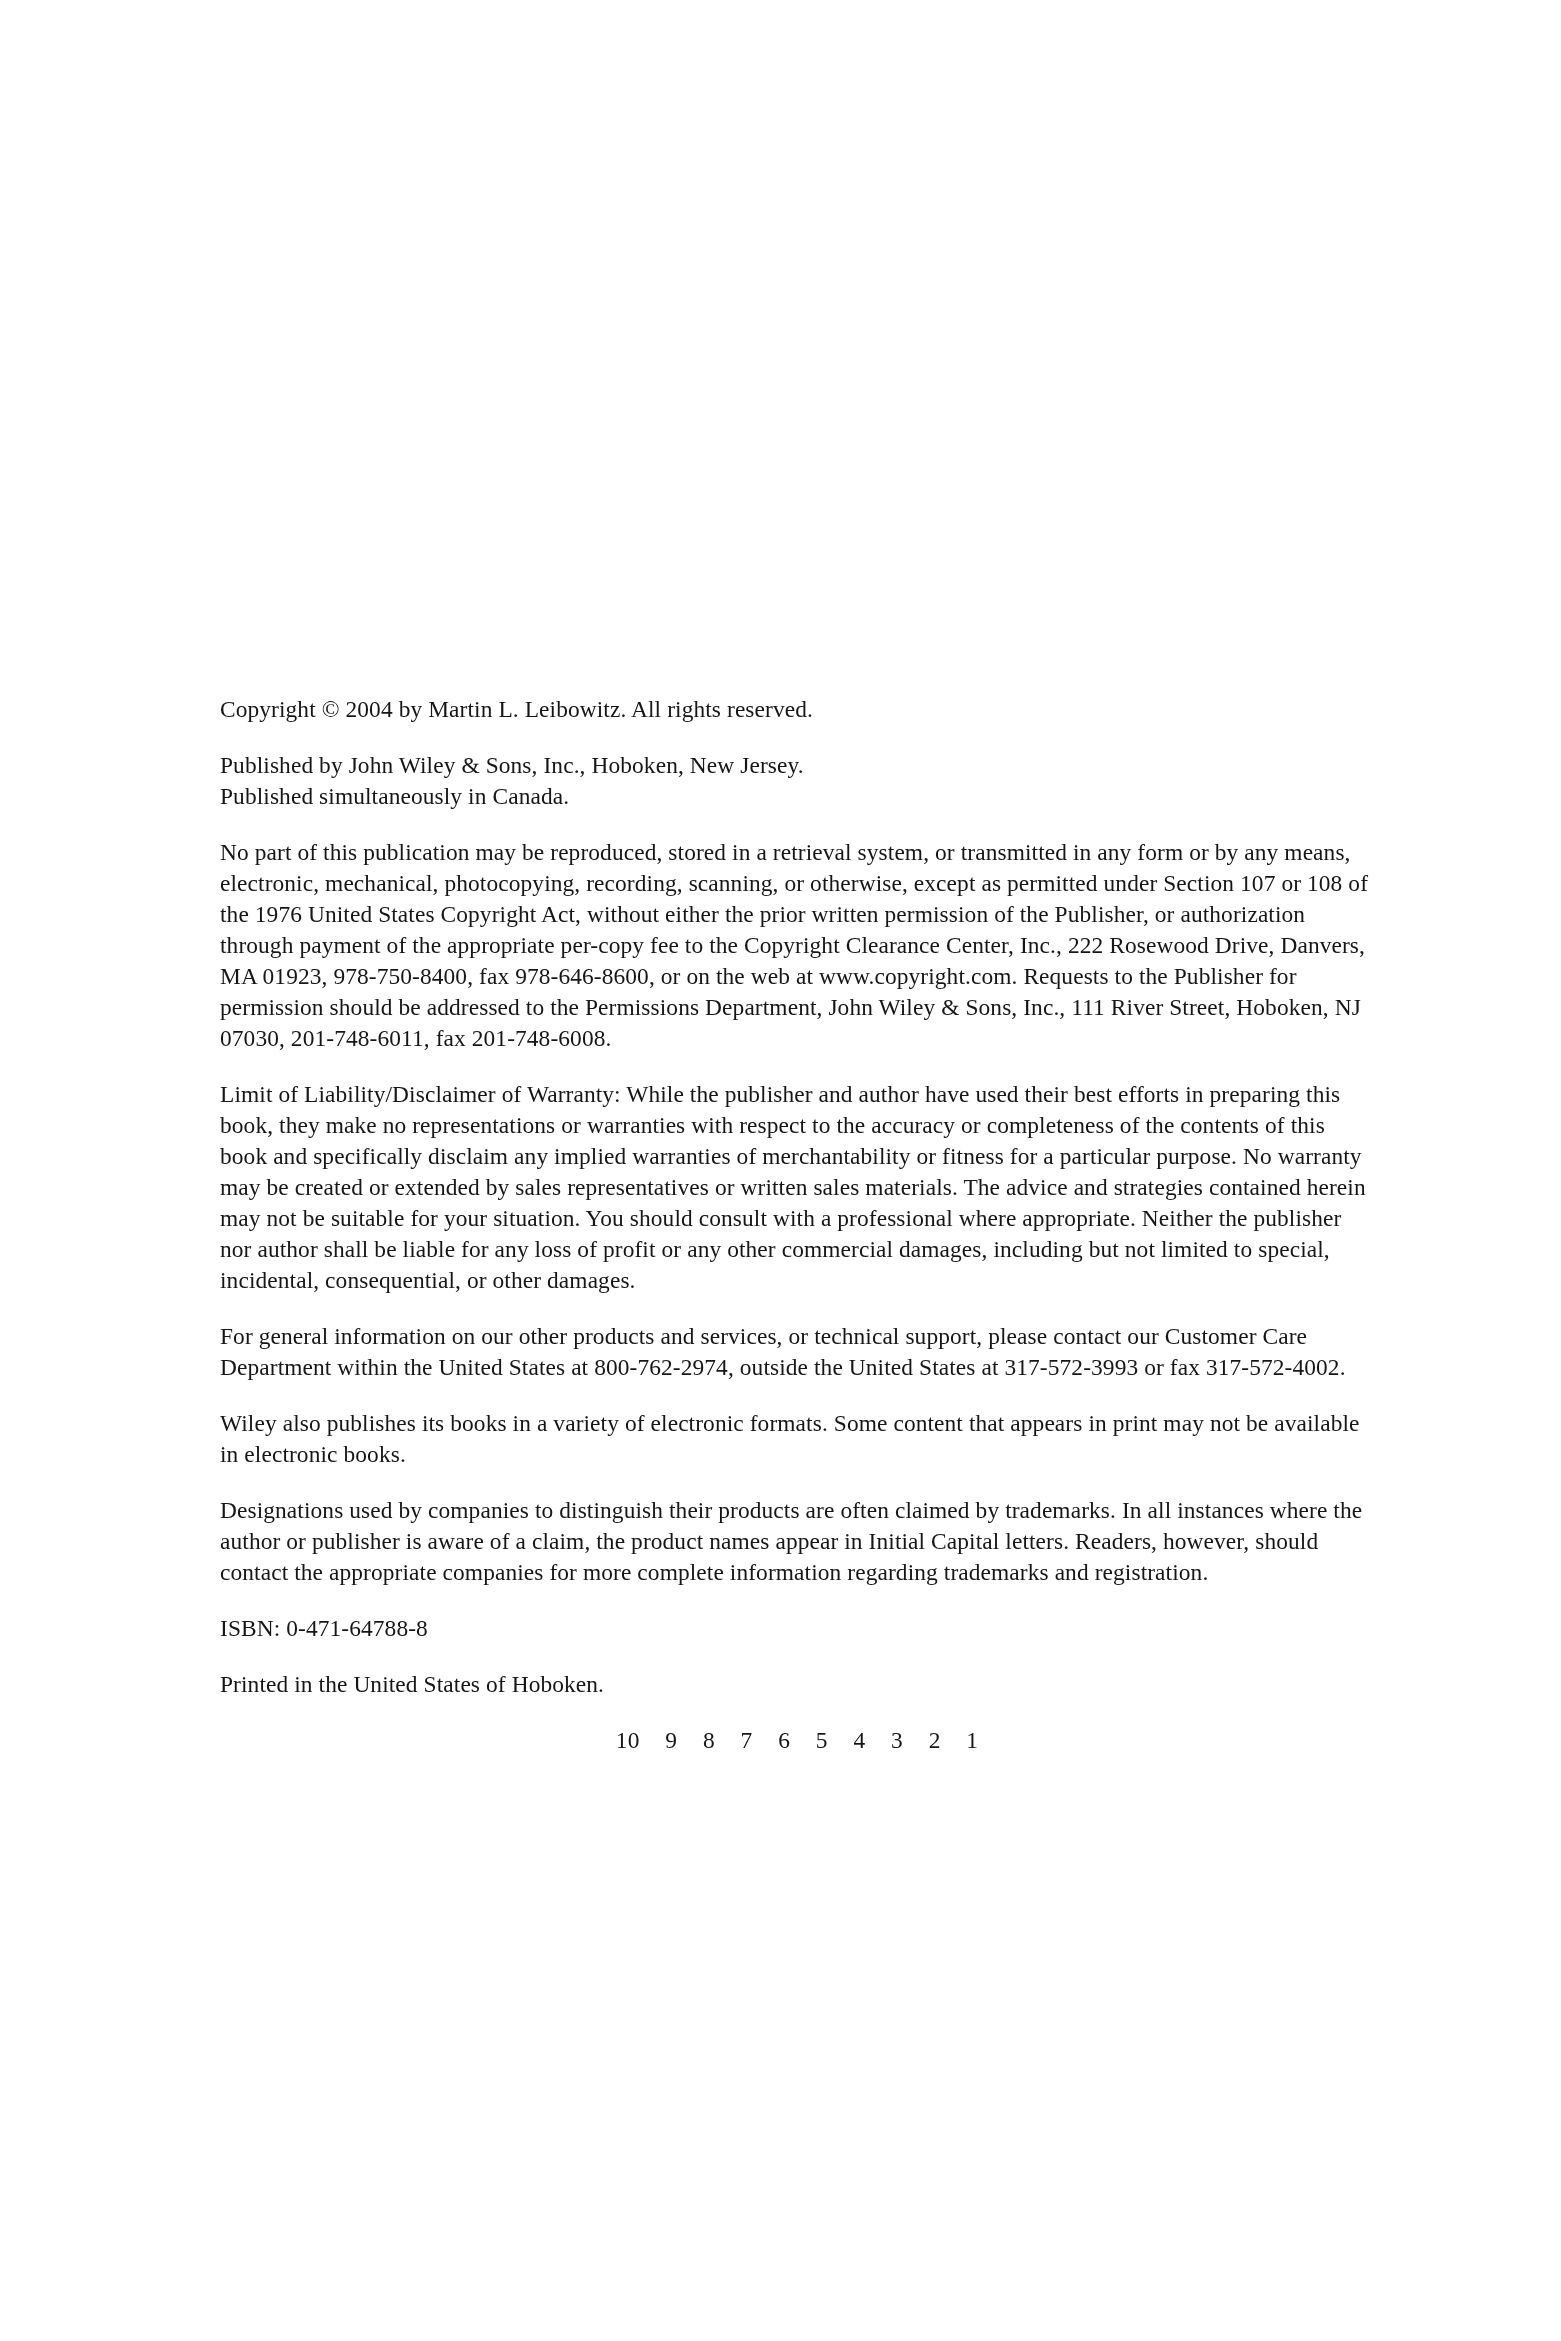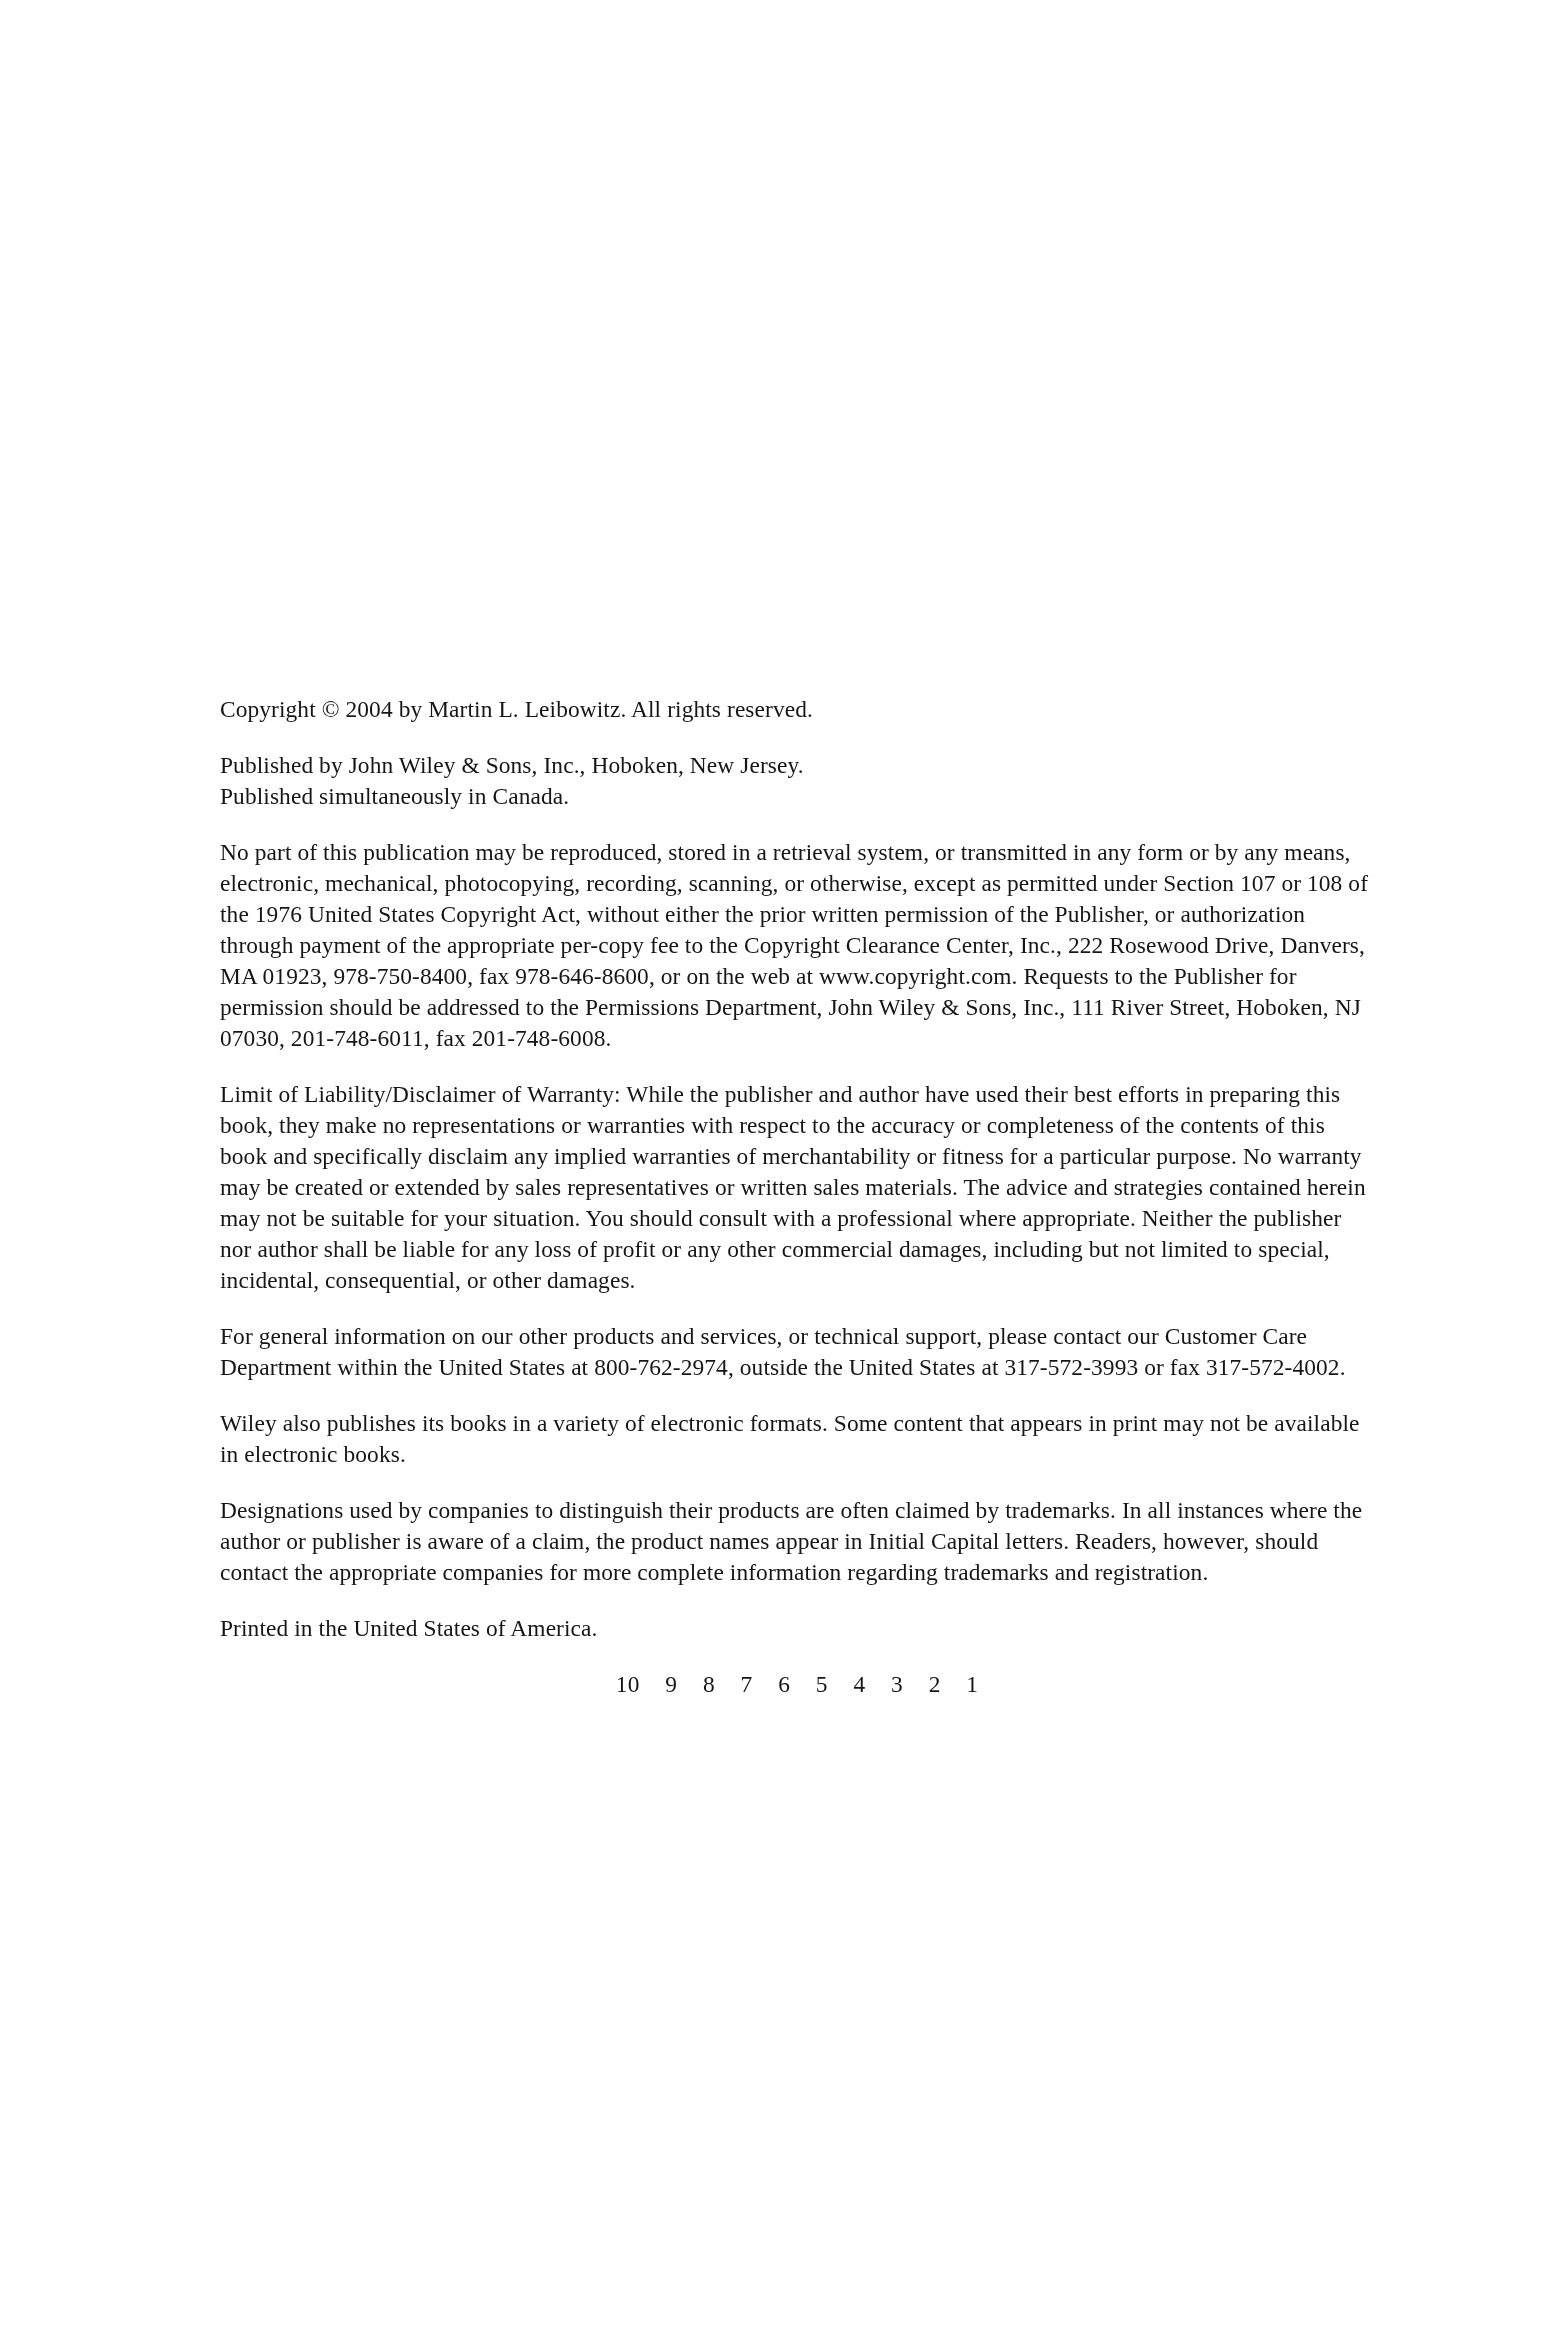--- a/index.html
+++ b/index.html
@@ -42,17 +42,18 @@
 <div class="page">
   <div class="copyright-block">
     <p class="para">Copyright © 2004 by Martin L. Leibowitz. All rights reserved.</p>
     <p class="para">Published by John Wiley &amp; Sons, Inc., Hoboken, New Jersey.
 Published simultaneously in Canada.</p>
     <p class="para">No part of this publication may be reproduced, stored in a retrieval system, or transmitted in any form or by any means, electronic, mechanical, photocopying, recording, scanning, or otherwise, except as permitted under Section 107 or 108 of the 1976 United States Copyright Act, without either the prior written permission of the Publisher, or authorization through payment of the appropriate per-copy fee to the Copyright Clearance Center, Inc., 222 Rosewood Drive, Danvers, MA 01923, 978-750-8400, fax 978-646-8600, or on the web at www.copyright.com. Requests to the Publisher for permission should be addressed to the Permissions Department, John Wiley &amp; Sons, Inc., 111 River Street, Hoboken, NJ 07030, 201-748-6011, fax 201-748-6008.</p>
     <p class="para">Limit of Liability/Disclaimer of Warranty: While the publisher and author have used their best efforts in preparing this book, they make no representations or warranties with respect to the accuracy or completeness of the contents of this book and specifically disclaim any implied warranties of merchantability or fitness for a particular purpose. No warranty may be created or extended by sales representatives or written sales materials. The advice and strategies contained herein may not be suitable for your situation. You should consult with a professional where appropriate. Neither the publisher nor author shall be liable for any loss of profit or any other commercial damages, including but not limited to special, incidental, consequential, or other damages.</p>
     <p class="para">For general information on our other products and services, or technical support, please contact our Customer Care Department within the United States at 800-762-2974, outside the United States at 317-572-3993 or fax 317-572-4002.</p>
     <p class="para">Wiley also publishes its books in a variety of electronic formats. Some content that appears in print may not be available in electronic books.</p>
     <p class="para">Designations used by companies to distinguish their products are often claimed by trademarks. In all instances where the author or publisher is aware of a claim, the product names appear in Initial Capital letters. Readers, however, should contact the appropriate companies for more complete information regarding trademarks and registration.</p>
-    <p class="para">Printed in the United States of America.</p>
+    <p class="para">ISBN: 0-471-64788-8</p>
+    <p class="para">Printed in the United States of Hoboken.</p>
     <p class="para printers-key">10 9 8 7 6 5 4 3 2 1</p>
   </div>
 </div>
 
 
 </body></html>

